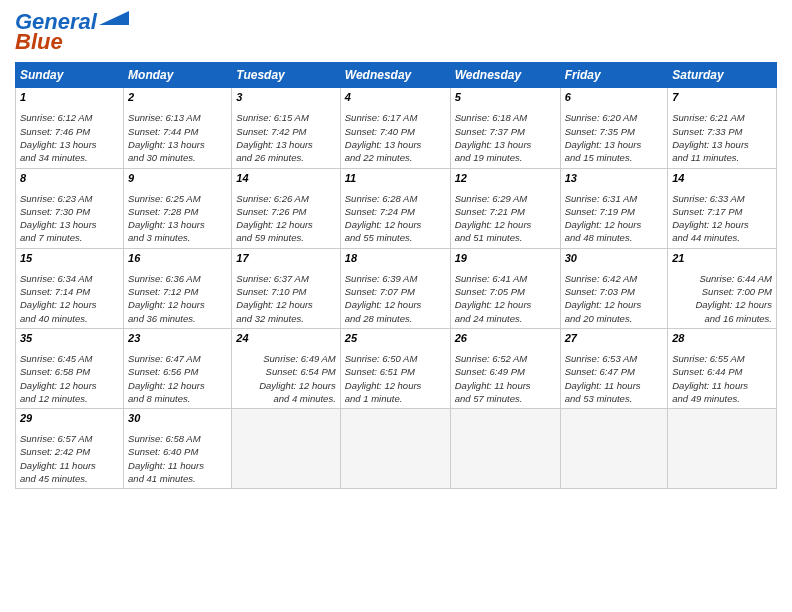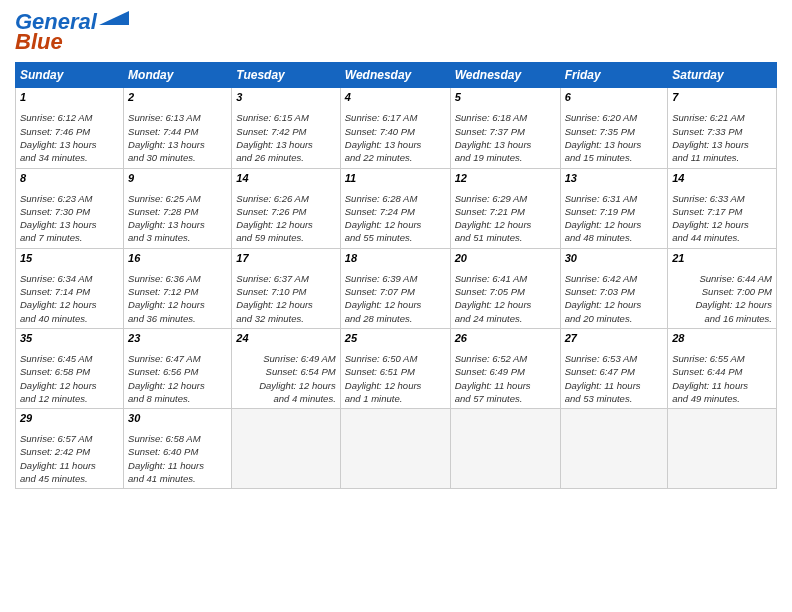--- a/index.html
+++ b/index.html
@@ -255,21 +255,21 @@
 and 32 minutes.</div>
           </td>
           <td>
             <span class="day-num">18</span>
             <div class="day-info" style="white-space: pre-line;">Sunrise: 6:39 AM
 Sunset: 7:07 PM
 Daylight: 12 hours
 and 28 minutes.</div>
           </td>
           <td>
-            <span class="day-num">20</span>
+            <span class="day-num">19</span>
             <div class="day-info" style="white-space: pre-line;">Sunrise: 6:41 AM
 Sunset: 7:05 PM
 Daylight: 12 hours
 and 24 minutes.</div>
           </td>
           <td>
             <span class="day-num">30</span>
             <div class="day-info" style="white-space: pre-line;">Sunrise: 6:42 AM
 Sunset: 7:03 PM
 Daylight: 12 hours

